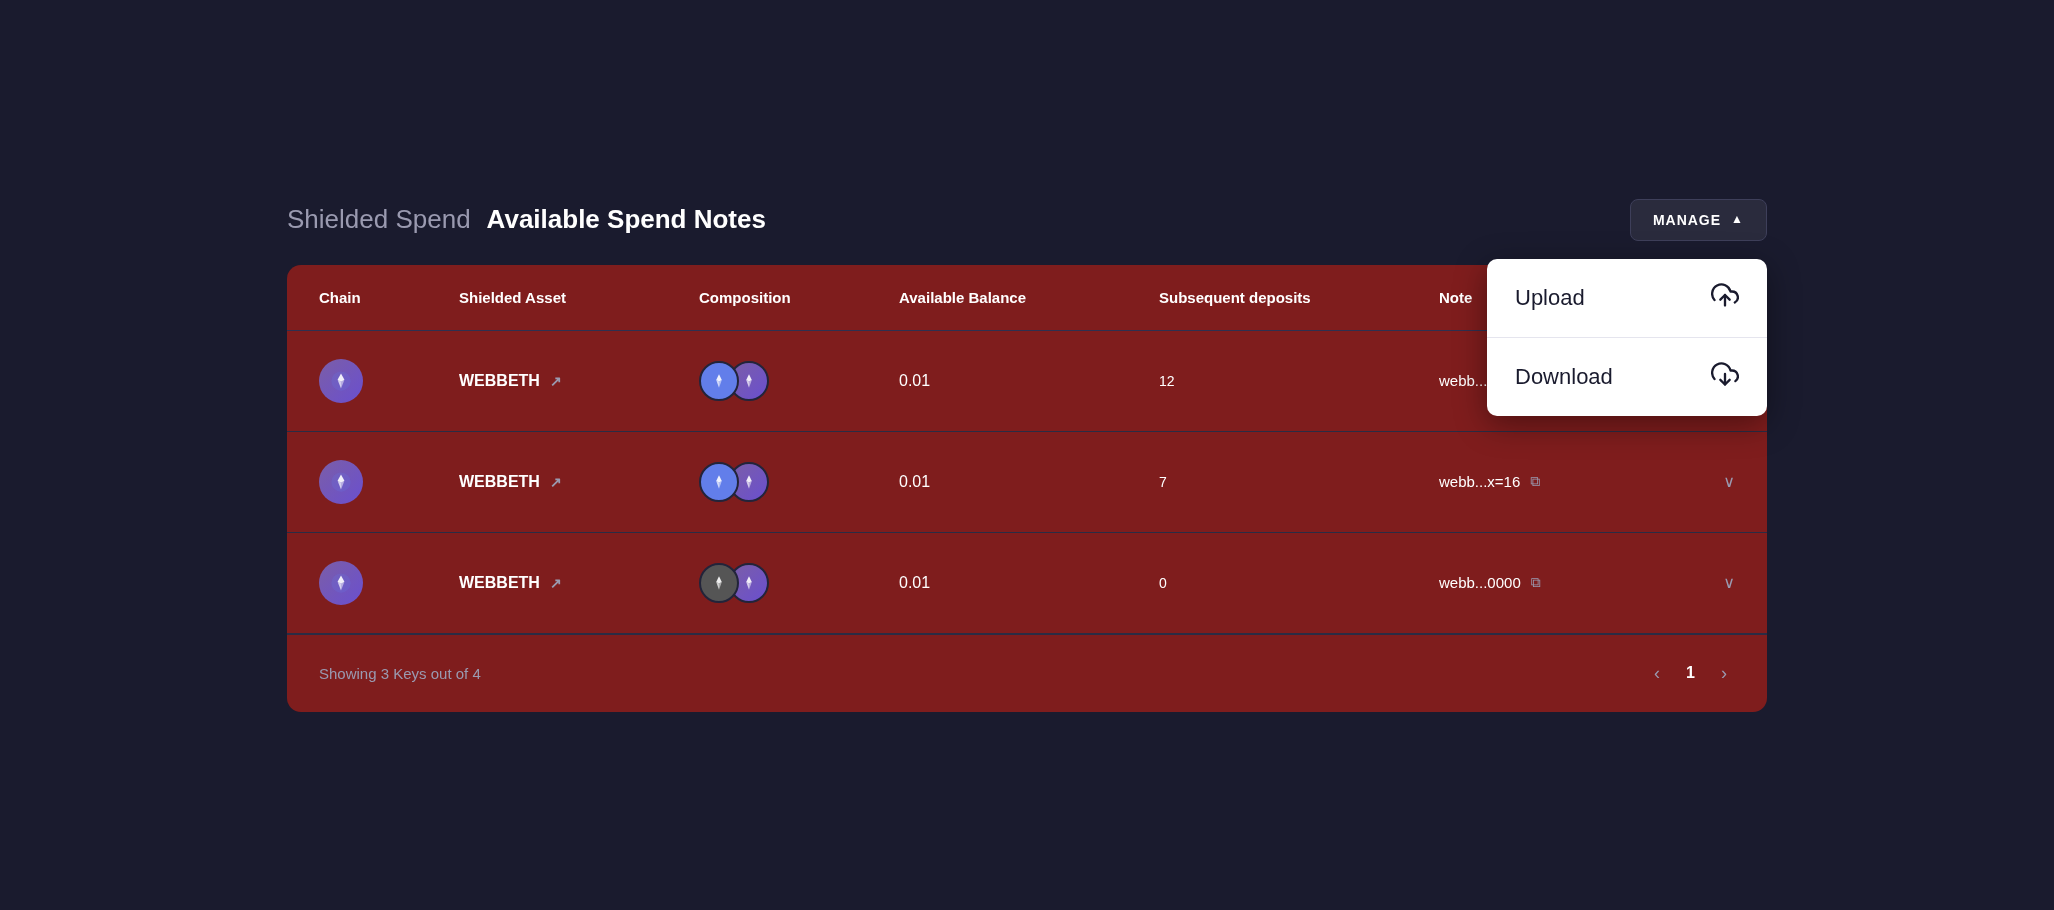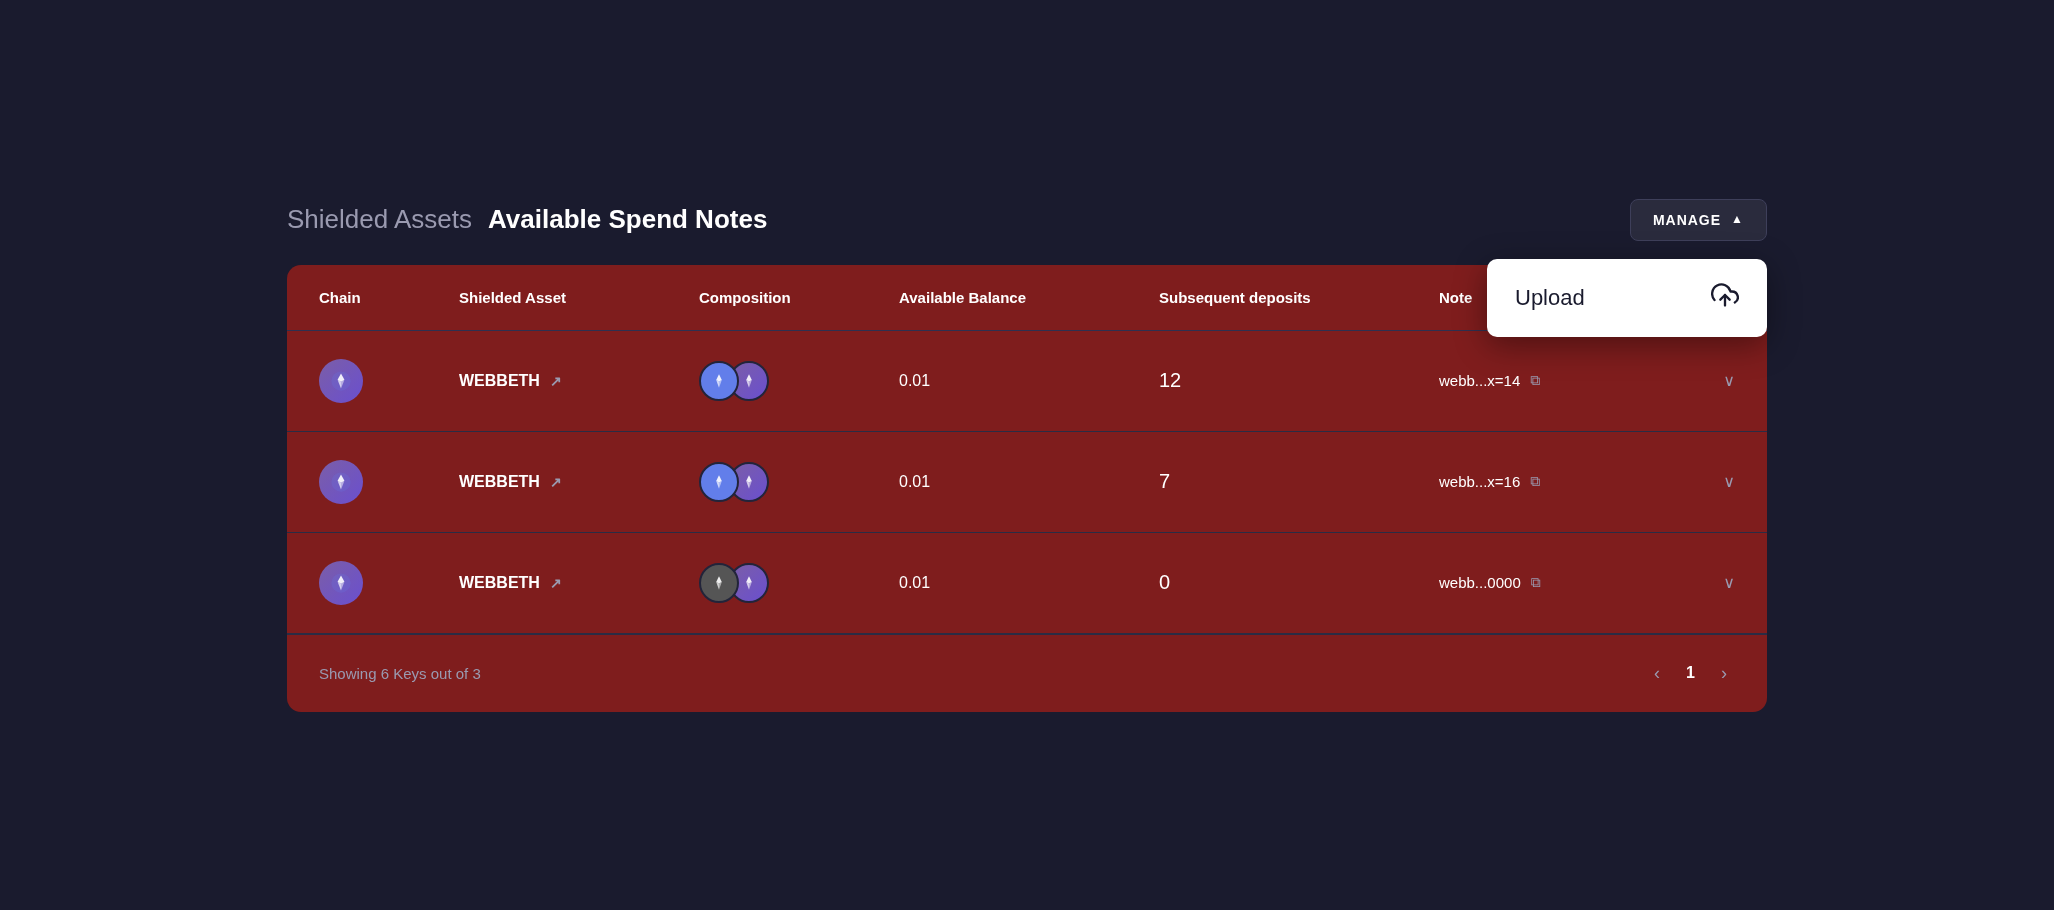--- a/index.html
+++ b/index.html
@@ -167,21 +167,21 @@
       z-index: 1;
     }
     
     .balance {
       font-size: 16px;
       font-weight: 400;
       color: #ffffff;
     }
     
     .deposits {
-      font-size: 20px;
+      font-size: 14px;
       color: #ffffff;
     }
     
     .note-cell {
       display: flex;
       align-items: center;
       gap: 10px;
       font-size: 15px;
       color: #ffffff;
     }
@@ -225,41 +225,51 @@
       font-weight: 600;
     }
   </style>
 </head>
 <body>
 
 <div class="page-wrapper">
 
   <div class="header">
     <div class="header-left">
-      <span class="breadcrumb-shielded">Shielded Assets</span>
+      <span class="breadcrumb-shielded">Shielded Spend</span>
       <span class="breadcrumb-current">Available Spend Notes</span>
     </div>
 
     <div style="position:relative;">
       <button class="manage-btn">
         <span>MANAGE</span>
         <span class="chevron-up">▲</span>
       </button>
 
       <div class="dropdown-menu">
         <div class="dropdown-item">
           <span>Upload</span>
           <span class="dropdown-icon">
             <svg width="28" height="28" viewBox="0 0 24 24" fill="none" stroke="#1a1b2e" stroke-width="2" stroke-linecap="round" stroke-linejoin="round">
               <polyline points="16 16 12 12 8 16"></polyline>
               <line x1="12" y1="12" x2="12" y2="21"></line>
               <path d="M20.39 18.39A5 5 0 0 0 18 9h-1.26A8 8 0 1 0 3 16.3"></path>
             </svg>
           </span>
         </div>
+        <div class="dropdown-item">
+          <span>Download</span>
+          <span class="dropdown-icon">
+            <svg width="28" height="28" viewBox="0 0 24 24" fill="none" stroke="#1a1b2e" stroke-width="2" stroke-linecap="round" stroke-linejoin="round">
+              <polyline points="8 17 12 21 16 17"></polyline>
+              <line x1="12" y1="12" x2="12" y2="21"></line>
+              <path d="M20.88 18.09A5 5 0 0 0 18 9h-1.26A8 8 0 1 0 3 16.29"></path>
+            </svg>
+          </span>
+        </div>
       </div>
     </div>
   </div>
 
   <div class="table-container">
 
     <div class="table-header">
       <div class="th">Chain</div>
       <div class="th">Shielded Asset</div>
       <div class="th">Composition</div>
@@ -382,21 +392,21 @@
       <div class="balance">0.01</div>
       <div class="deposits">0</div>
       <div class="note-cell">
         <span>webb...0000</span>
         <span class="copy-icon">⧉</span>
         <span class="chevron-down">∨</span>
       </div>
     </div>
 
     <div class="table-footer">
-      <span class="showing-text">Showing 6 Keys out of 3</span>
+      <span class="showing-text">Showing 3 Keys out of 4</span>
       <div class="pagination">
         <span class="page-arrow">‹</span>
         <span class="page-num">1</span>
         <span class="page-arrow">›</span>
       </div>
     </div>
   </div>
 </div>
 
 </body></html>

